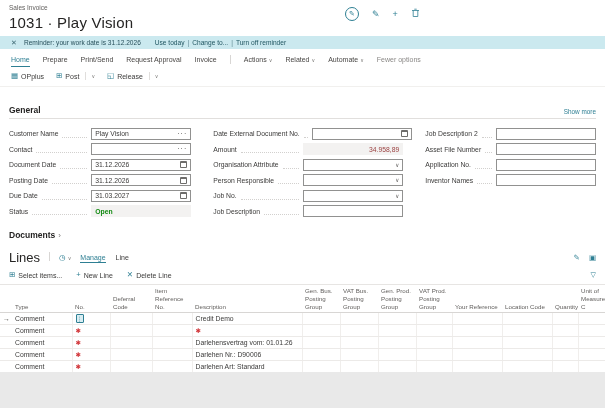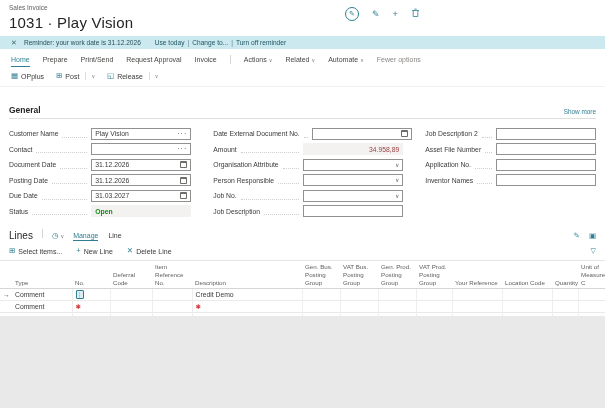--- a/index.html
+++ b/index.html
@@ -6,21 +6,21 @@
     --accent:#2e7f93;
     --banner:#cbe9ef;
     --green:#118a11;
     --red:#d13438;
     --amt:#9c4343;
     --txt:#3b3a39;
     --muted:#605e5c;
   }
   *{box-sizing:border-box;margin:0;padding:0;}
   body{background:#e9e9e9;font-family:"Liberation Sans",sans-serif;}
-  .page{position:relative;width:605px;height:316px;background:#fff;overflow:hidden;color:var(--txt);}
+  .page{position:relative;width:605px;height:372px;background:#fff;overflow:hidden;color:var(--txt);}
 
   
   .hdr{padding:4px 9px 0;}
   .caption{font-size:6.5px;color:var(--muted);}
   .title{font-size:15px;color:#252423;margin-top:3px;font-weight:400;letter-spacing:.2px;}
   .hdr-icons{position:absolute;top:7px;left:345px;display:flex;gap:13px;align-items:center;color:var(--accent);}
   .circ{width:14px;height:14px;border:1px solid var(--accent);border-radius:50%;display:flex;align-items:center;justify-content:center;font-size:7px;}
   .hico{font-size:9px;line-height:1;}
 
   
@@ -64,21 +64,21 @@
   .lookup{margin-left:auto;color:var(--muted);font-size:7px;letter-spacing:1px;line-height:0;}
   .selchev{margin-left:auto;color:var(--muted);font-size:5.5px;}
   .cal{margin-left:auto;width:7px;height:7px;border:1px solid #6e6d6b;border-top:2.5px solid #6e6d6b;border-radius:1px;}
 
   
   .documents{padding:11px 9px 0;font-size:8.5px;font-weight:700;color:#252423;}
   .documents .chv{font-weight:400;color:#7a7977;margin-left:3px;font-size:8px;}
 
   
   .lines-hdr{display:flex;align-items:center;gap:9px;padding:10px 9px 0;font-size:7px;}
-  .lines-title{font-size:10px;color:#252423;}
+  .lines-title{font-size:13px;color:#252423;}
   .l-ico{color:var(--accent);font-size:7.5px;}
   .l-tab{padding-bottom:1px;}
   .l-tab.active{color:var(--accent);border-bottom:1px solid var(--accent);}
   .lines-right{margin-left:auto;display:flex;gap:9px;color:var(--accent);font-size:7.5px;}
   .lines-actions{display:flex;align-items:center;gap:14px;padding:6px 9px 4px;font-size:7px;}
   .act{display:flex;align-items:center;gap:3px;}
   .aright{margin-left:auto;color:var(--accent);font-size:7px;}
 
   
   table{width:605px;border-collapse:collapse;table-layout:fixed;margin-top:1px;}
@@ -277,20 +277,23 @@
             <span class="f-label">Inventor Names</span>
             <span class="f-dots"></span>
             <div class="f-ctl">
               <span class="f-val"></span>
             </div>
           </div>
         </div>
       </div>
   </div>
 
+  <div class="documents">
+    <span>Documents</span><span class="chv">›</span>
+  </div>
 
   <div class="lines-hdr">
     <span class="lines-title">Lines</span>
     <span class="vsep"></span>
     <span><span class="l-ico">◷</span><span class="chev">∨</span></span>
     <span id="lines-tabs"><span class="l-tab active" style="margin-right: 10px;">Manage</span><span class="l-tab" style="margin-right: 10px;">Line</span></span>
     <span class="lines-right" id="lines-right">
         <span>✎</span>
         <span>▣</span>
       </span>

